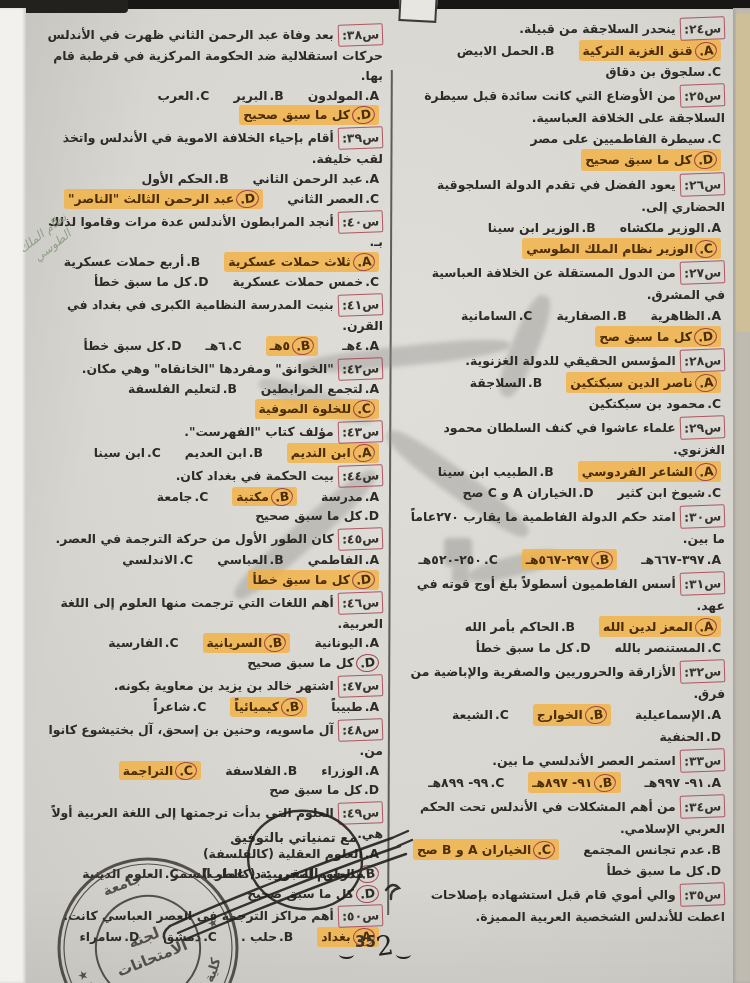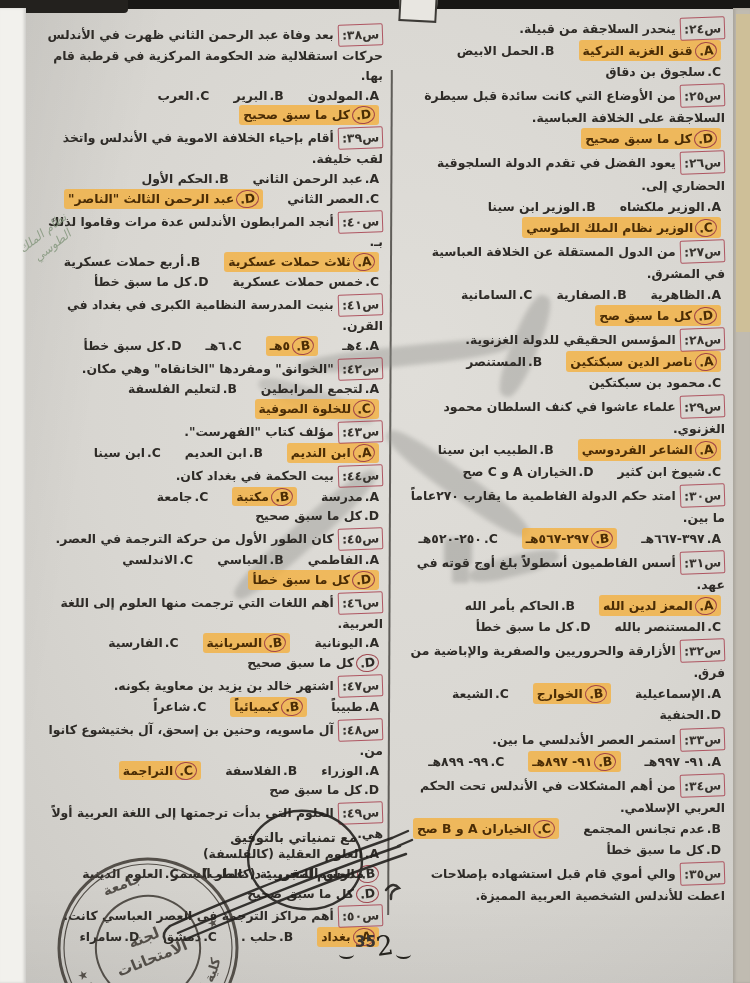--- a/index.html
+++ b/index.html
@@ -88,36 +88,37 @@
 <div class="smudge s7"></div>
 <div class="smudge s8"></div>
 
 <div id="col-right" class="col col-right">
     <div class="q"><span class="qnum">س٢٤:</span><span class="qtext">ينحدر السلاجقة من قبيلة.</span><div class="opts">
         <span class="opt hl"><span class="lt circ">A.</span><span class="ot">قنق الغزية التركية</span></span>
         <span class="opt"><span class="lt">B.</span><span class="ot">الحمل الابيض</span></span>
         <span class="opt"><span class="lt">C.</span><span class="ot">سلجوق بن دقاق</span></span>
       </div></div>
     <div class="q"><span class="qnum">س٢٥:</span><span class="qtext">من الأوضاع التي كانت سائدة قبل سيطرة السلاجقة على الخلافة العباسية.</span><div class="opts">
+        <span class="opt"><span class="lt">C.</span><span class="ot">سيطرة الفاطميين على مصر</span></span>
         <span class="opt hl"><span class="lt circ">D.</span><span class="ot">كل ما سبق صحيح</span></span>
       </div></div>
     <div class="q"><span class="qnum">س٢٦:</span><span class="qtext">يعود الفضل في تقدم الدولة السلجوقية الحضاري إلى.</span><div class="opts">
         <span class="opt"><span class="lt">A.</span><span class="ot">الوزير ملكشاه</span></span>
         <span class="opt"><span class="lt">B.</span><span class="ot">الوزير ابن سينا</span></span>
         <span class="opt hl"><span class="lt circ">C.</span><span class="ot">الوزير نظام الملك الطوسي</span></span>
       </div></div>
     <div class="q"><span class="qnum">س٢٧:</span><span class="qtext">من الدول المستقلة عن الخلافة العباسية في المشرق.</span><div class="opts">
         <span class="opt"><span class="lt">A.</span><span class="ot">الظاهرية</span></span>
         <span class="opt"><span class="lt">B.</span><span class="ot">الصفارية</span></span>
         <span class="opt"><span class="lt">C.</span><span class="ot">السامانية</span></span>
         <span class="opt hl"><span class="lt circ">D.</span><span class="ot">كل ما سبق صح</span></span>
       </div></div>
     <div class="q"><span class="qnum">س٢٨:</span><span class="qtext">المؤسس الحقيقي للدولة الغزنوية.</span><div class="opts">
         <span class="opt hl"><span class="lt circ">A.</span><span class="ot">ناصر الدين سبكتكين</span></span>
-        <span class="opt"><span class="lt">B.</span><span class="ot">المستنصر</span></span>
+        <span class="opt"><span class="lt">B.</span><span class="ot">السلاجقة</span></span>
         <span class="opt"><span class="lt">C.</span><span class="ot">محمود بن سبكتكين</span></span>
       </div></div>
     <div class="q"><span class="qnum">س٢٩:</span><span class="qtext">علماء عاشوا في كنف السلطان محمود الغزنوي.</span><div class="opts">
         <span class="opt hl"><span class="lt circ">A.</span><span class="ot">الشاعر الفردوسي</span></span>
         <span class="opt"><span class="lt">B.</span><span class="ot">الطبيب ابن سينا</span></span>
         <span class="opt"><span class="lt">C.</span><span class="ot">شيوخ ابن كثير</span></span>
         <span class="opt"><span class="lt">D.</span><span class="ot">الخياران A و C صح</span></span>
       </div></div>
     <div class="q"><span class="qnum">س٣٠:</span><span class="qtext">امتد حكم الدولة الفاطمية ما يقارب ٢٧٠عاماً ما بين.</span><div class="opts">
         <span class="opt"><span class="lt">A.</span><span class="ot">٣٩٧-٦٦٧هـ</span></span>

